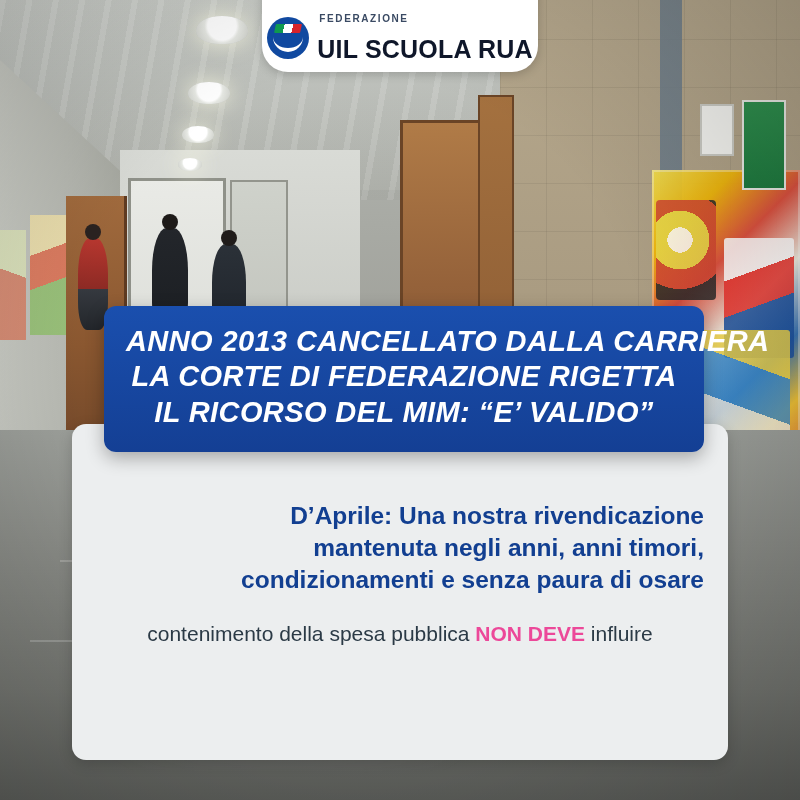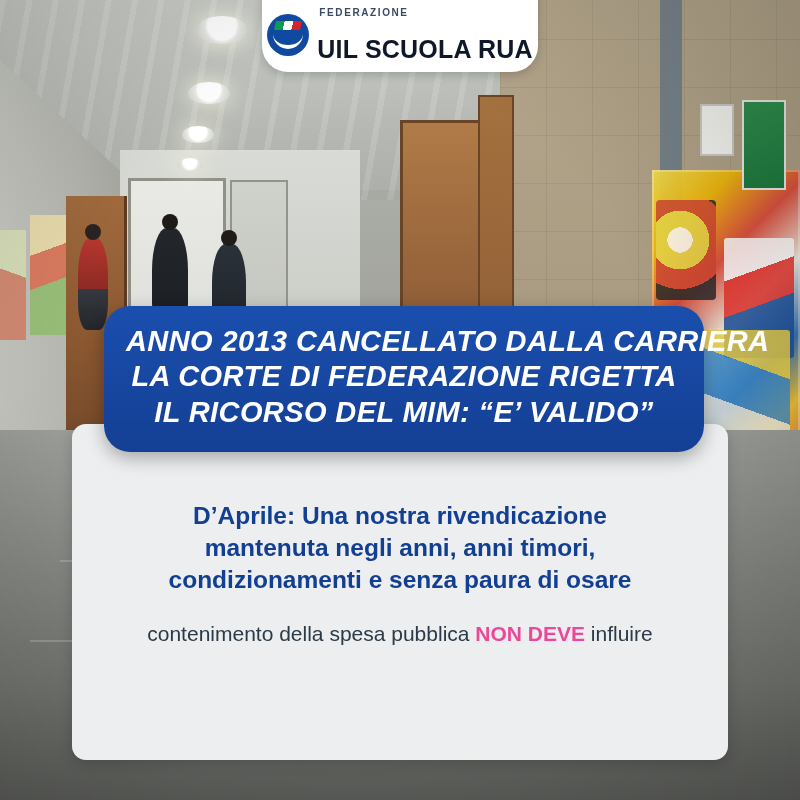--- a/index.html
+++ b/index.html
@@ -263,21 +263,21 @@
   .logo-text {
     display: flex;
     flex-direction: column;
     line-height: 1;
   }
   .logo-fed {
     font-size: 10px;
     letter-spacing: 1.6px;
     color: #3a4a63;
     font-weight: bold;
-    margin-bottom: 19px;
+    margin-bottom: 13px;
     margin-left: 2px;
   }
   .logo-name {
     font-size: 25px;
     font-weight: bold;
     color: #0f172a;
     letter-spacing: 0.2px;
     font-family: "Liberation Sans", sans-serif;
   }
 
@@ -292,41 +292,41 @@
   }
 
   
   .headline {
     position: absolute;
     left: 104px; top: 306px;
     width: 600px;
     padding: 18px 22px 22px;
     box-sizing: border-box;
     background: linear-gradient(180deg, #1a4fae 0%, #143f94 100%);
-    border-radius: 26px;
+    border-radius: 12px;
     box-shadow: 0 6px 18px rgba(0,0,0,0.3);
     text-align: center;
   }
   .headline-line {
     color: #ffffff;
     font-weight: bold;
     font-style: italic;
     font-size: 29px;
     letter-spacing: 0.4px;
     line-height: 1.22;
     white-space: nowrap;
     font-family: "Liberation Sans", sans-serif;
   }
 
   
   .subhead {
     position: absolute;
     left: 96px; top: 500px;
     width: 608px;
-    text-align: center;
+    text-align: right;
     color: #123f91;
     font-weight: bold;
     font-size: 24.5px;
     line-height: 1.3;
     font-family: "Liberation Sans", sans-serif;
   }
   
   .bodytext {
     position: absolute;
     left: 88px; top: 618px;

